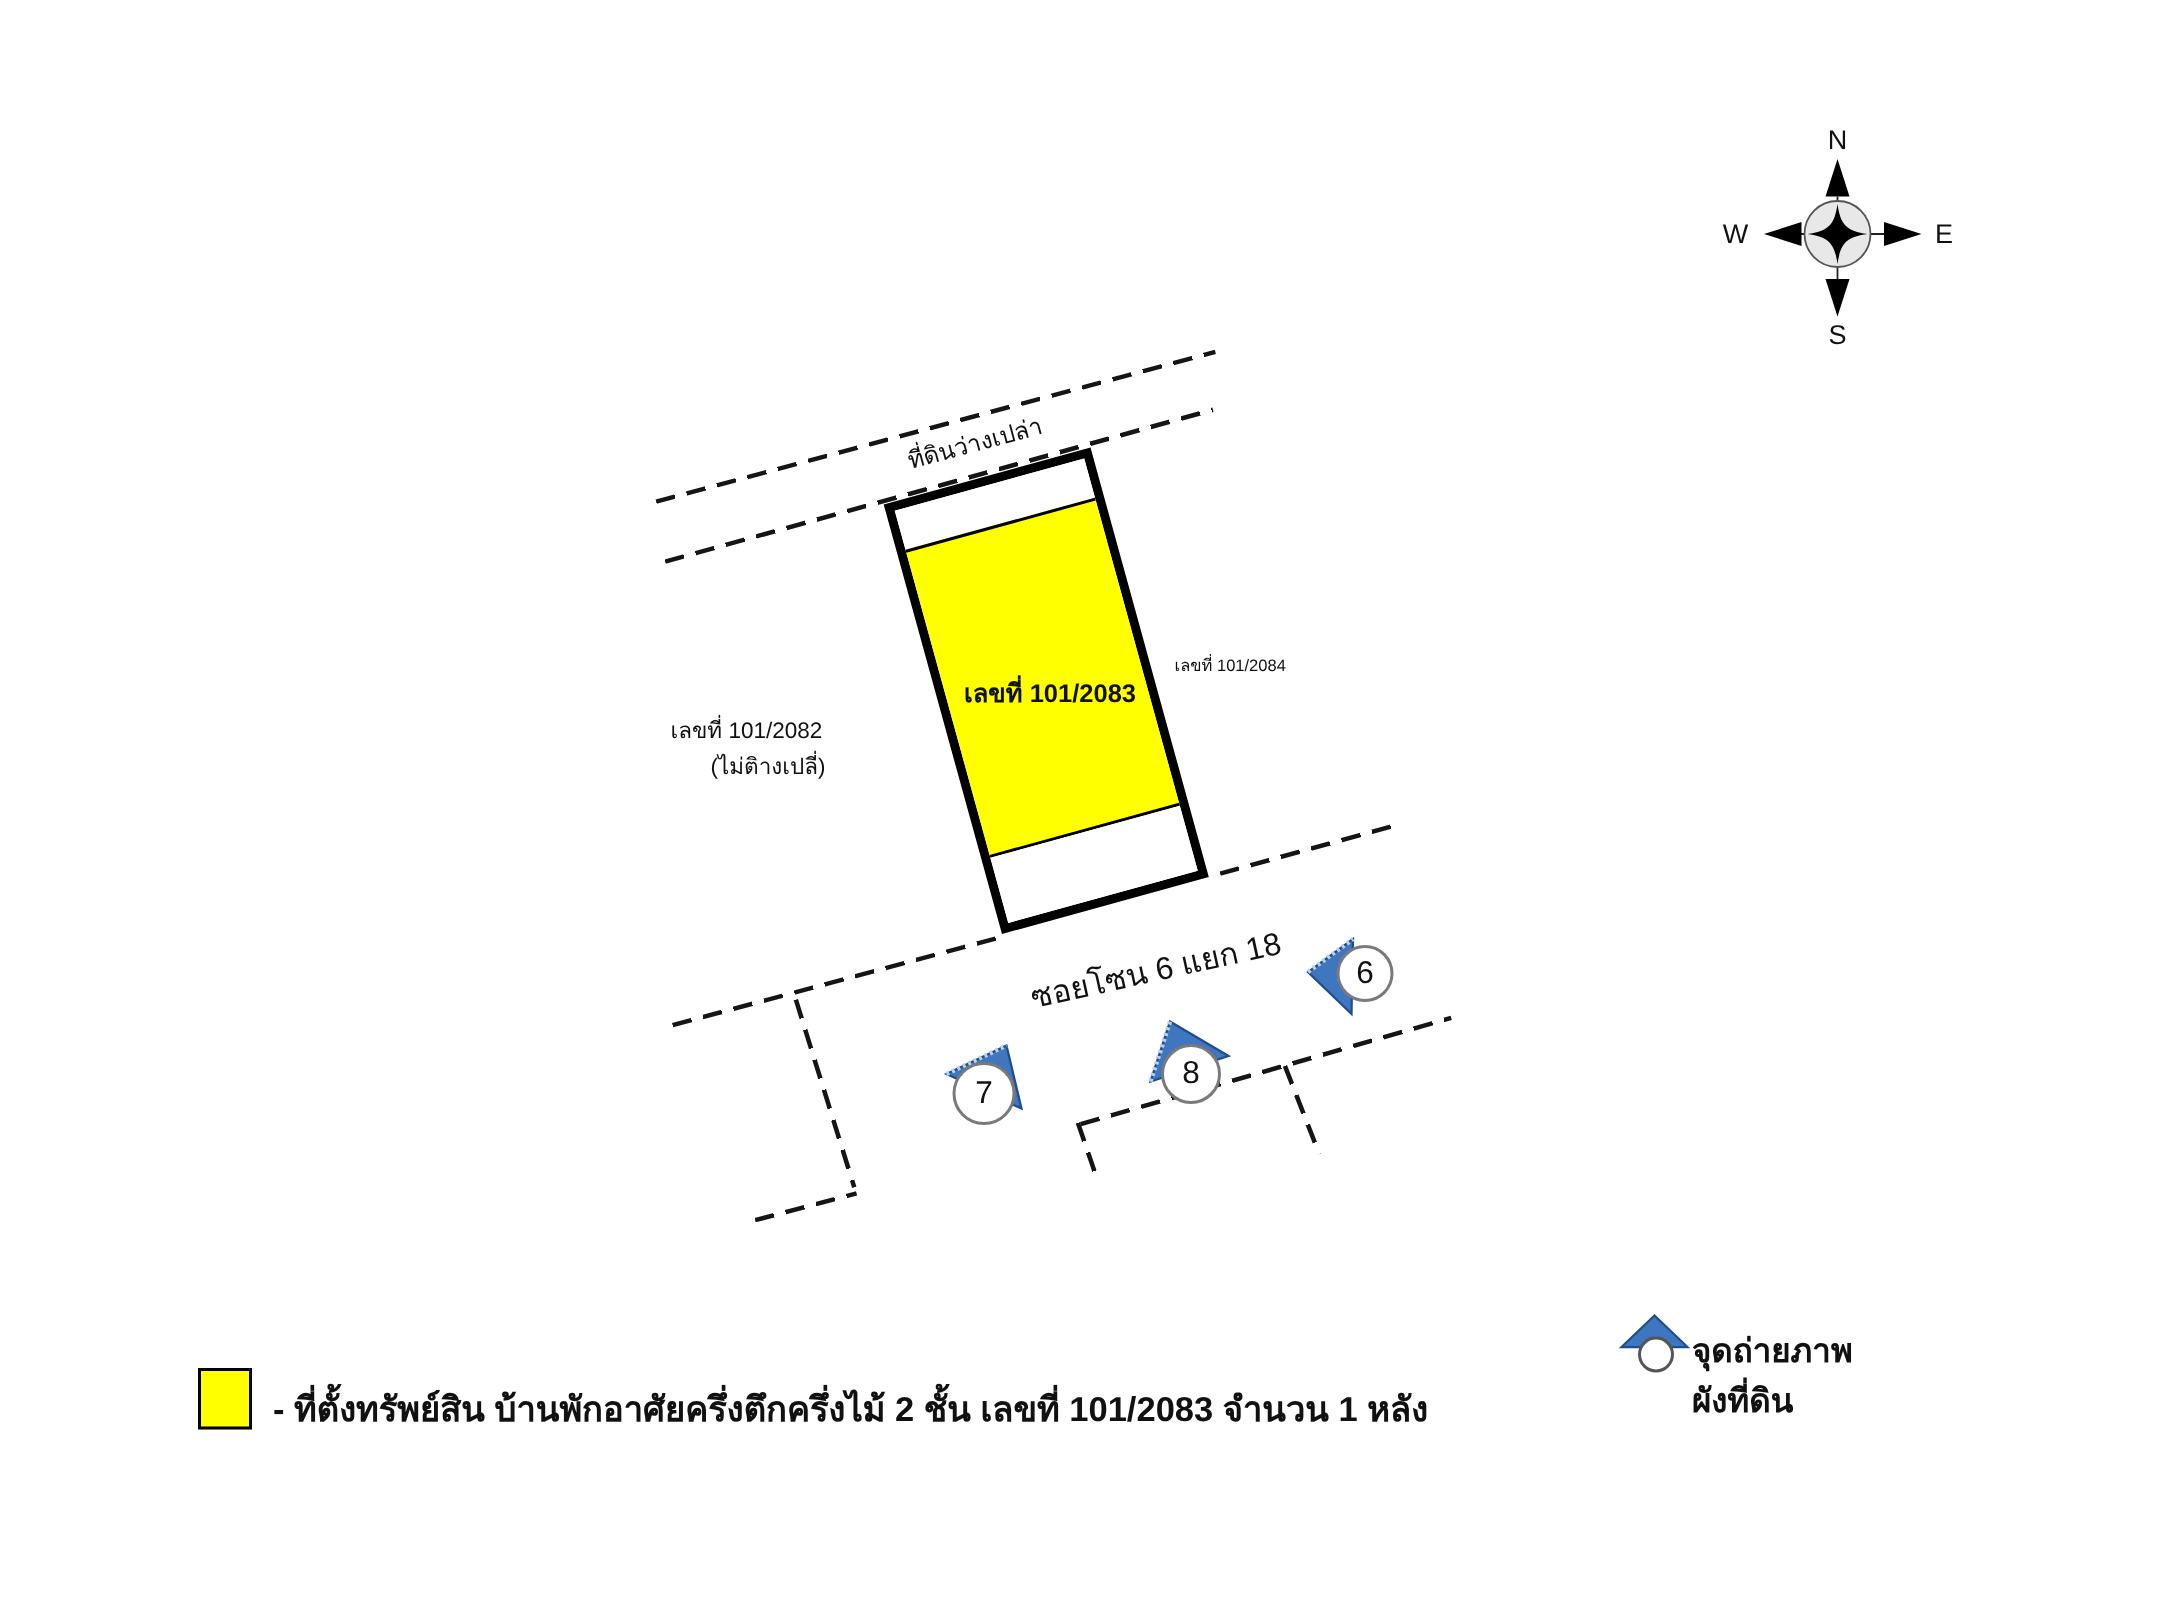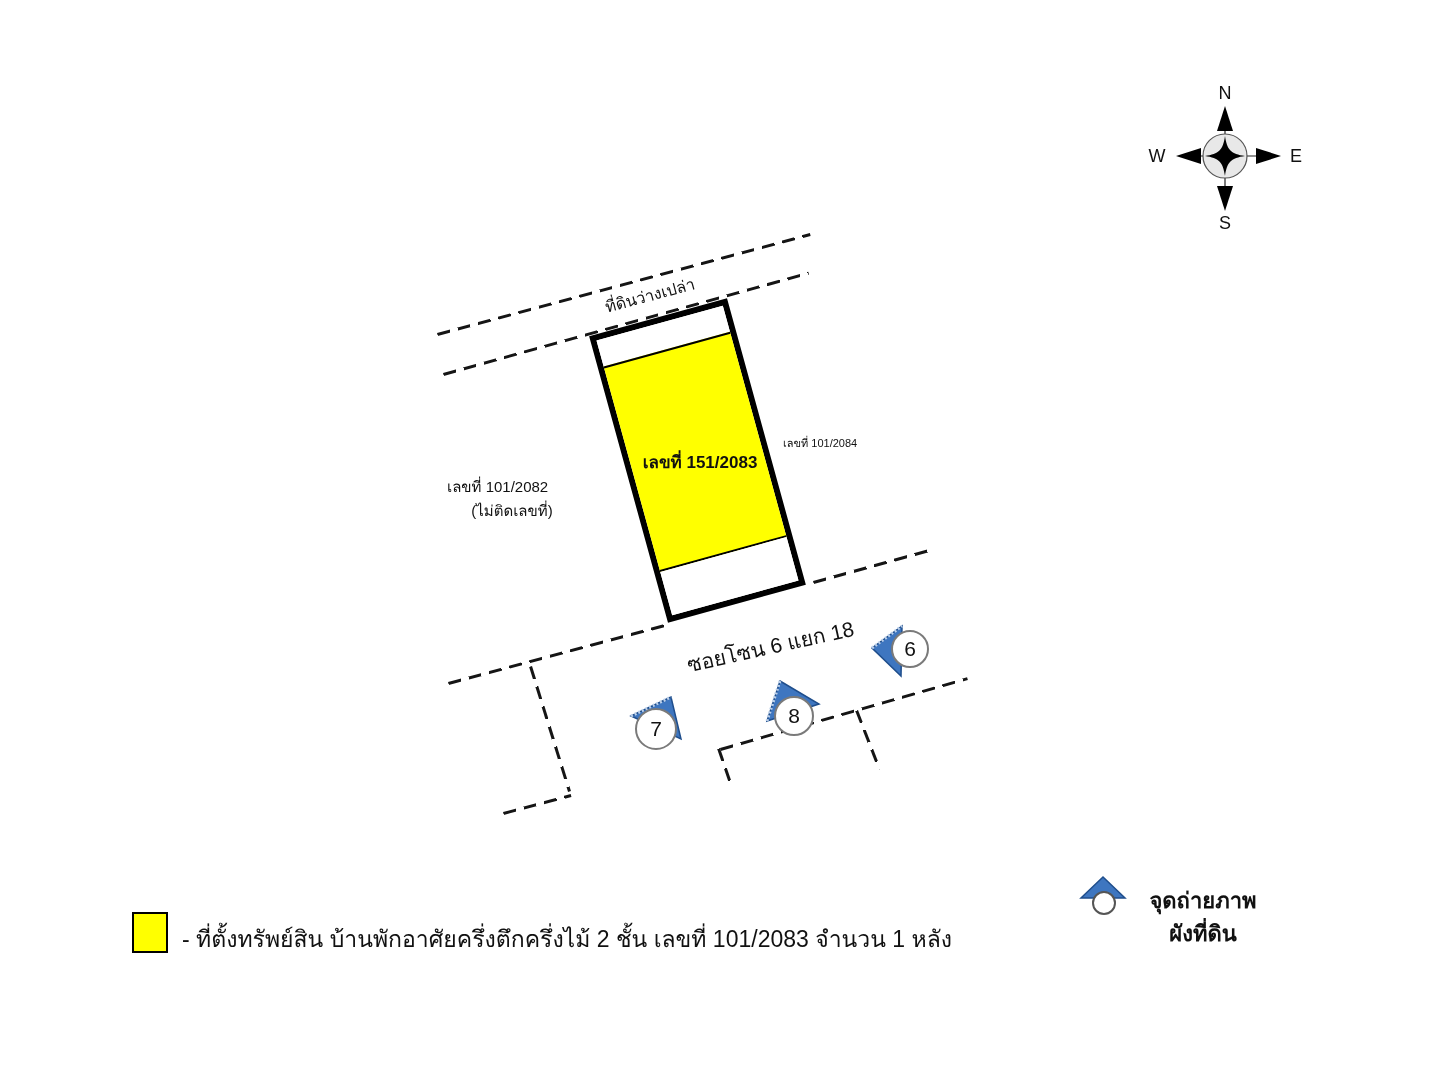--- a/index.html
+++ b/index.html
@@ -29,22 +29,22 @@
   .marker svg{position:absolute;left:0;top:0;}
   .marker-circle{
     position:absolute;background:#fff;border:2px solid #7a7a7a;border-radius:50%;
     display:flex;align-items:center;justify-content:center;
     font-size:21px;color:#111;box-sizing:border-box;
   }
   .legend-square{
     position:absolute;left:132px;top:912px;width:36px;height:41px;
     background:#ffff00;border:2px solid #000;box-sizing:border-box;
   }
-  .legend-text{left:182px;top:921px;font-size:23px;font-weight:normal;}
-  .photo-legend{position:absolute;left:1128px;top:884px;width:150px;text-align:center;
+  .legend-text{left:182px;top:921px;font-size:23px;font-weight:bold;}
+  .photo-legend{position:absolute;left:1128px;top:884px;width:150px;text-align:left;
     font-size:22px;font-weight:bold;line-height:33px;}
   .compass{position:absolute;left:1140px;top:78px;}
 </style>
 </head>
 <body>
 
 <div class="canvas">
 
   <div class="dash" style="left:437px;top:333px;width:386px;transform:rotate(-15deg);"></div>
   <div class="dash" style="left:443px;top:373px;width:379px;transform:rotate(-15.5deg);"></div>
@@ -59,26 +59,26 @@
   <div class="dash" style="left:858px;top:710px;width:63px;transform:rotate(68.7deg);"></div>
 
   <div class="plot">
     <div class="strip-top"></div>
     <div class="parcel-yellow"></div>
     <div class="strip-bottom"></div>
   </div>
 
   <div class="t" style="left:585px;top:283px;width:130px;text-align:center;font-size:16px;transform:rotate(-15deg);">ที่ดินว่างเปล่า</div>
 
-  <div class="t" style="left:620px;top:448px;width:160px;text-align:center;font-size:17px;font-weight:bold;">เลขที่ 151/2083</div>
+  <div class="t" style="left:620px;top:448px;width:160px;text-align:center;font-size:17px;font-weight:bold;">เลขที่ 101/2083</div>
 
   <div class="t" style="left:783px;top:434px;font-size:11px;">เลขที่ 101/2084</div>
 
   <div class="t" style="left:447px;top:475px;width:140px;text-align:left;font-size:15px;">เลขที่ 101/2082</div>
-  <div class="t" style="left:442px;top:499px;width:140px;text-align:center;font-size:15px;">(ไม่ติดเลขที่)</div>
+  <div class="t" style="left:442px;top:499px;width:140px;text-align:center;font-size:15px;">(ไม่ติางเปลี่)</div>
 
   <div class="t" style="left:668px;top:630px;width:205px;text-align:center;font-size:21px;transform:rotate(-12.5deg);">ซอยโซน 6 แยก 18</div>
 
   <div class="marker" style="left:625px;top:690px;width:62px;height:65px;">
     <svg width="62" height="65" viewBox="0 0 62 65">
       <polygon points="46,7 6,26 56,49" fill="#3e76c0" stroke="#1f4e8c" stroke-width="1.5"></polygon>
       <line x1="6" y1="26" x2="46" y2="7" stroke="#bcd0ea" stroke-width="3" stroke-dasharray="2,2"></line>
     </svg>
     <div class="marker-circle" style="left:10px;top:18px;width:42px;height:42px;">7</div>
   </div>

